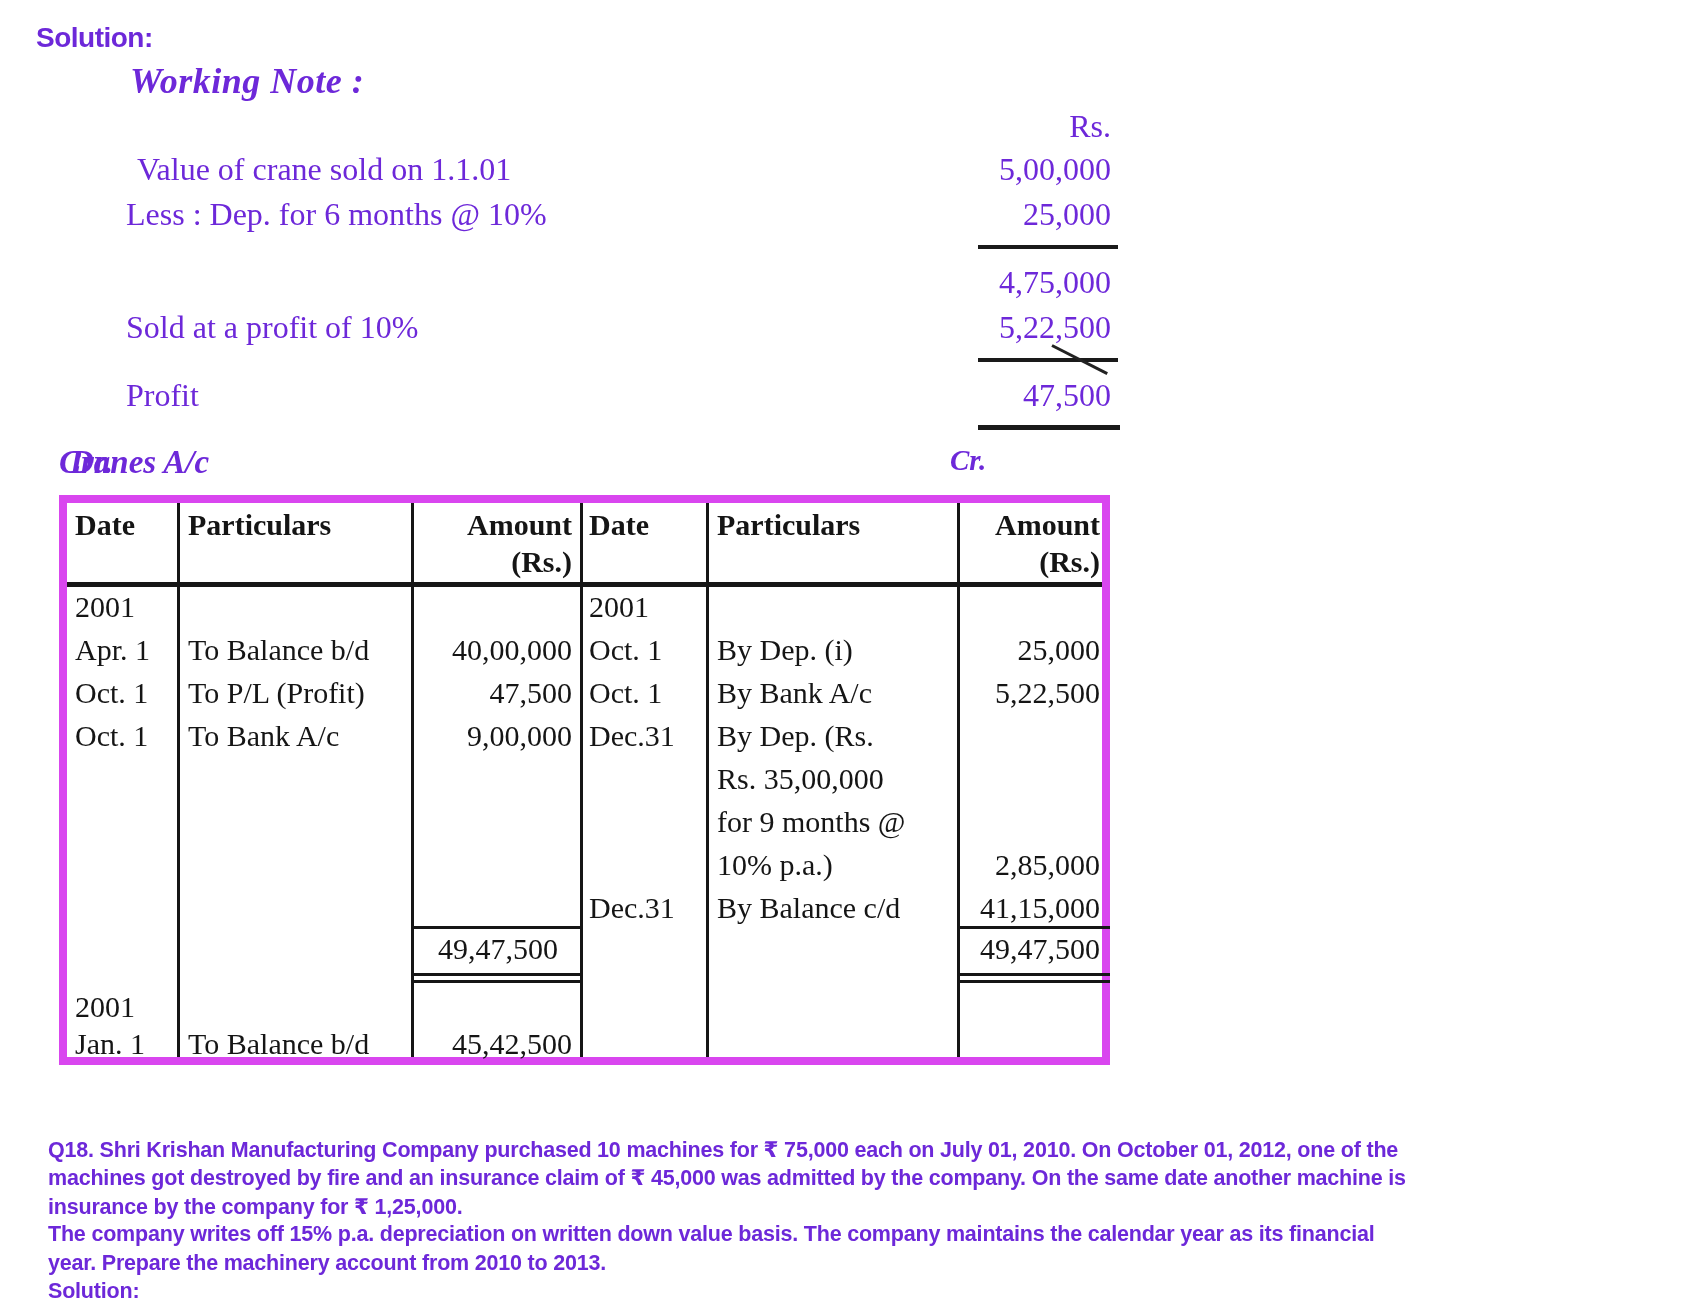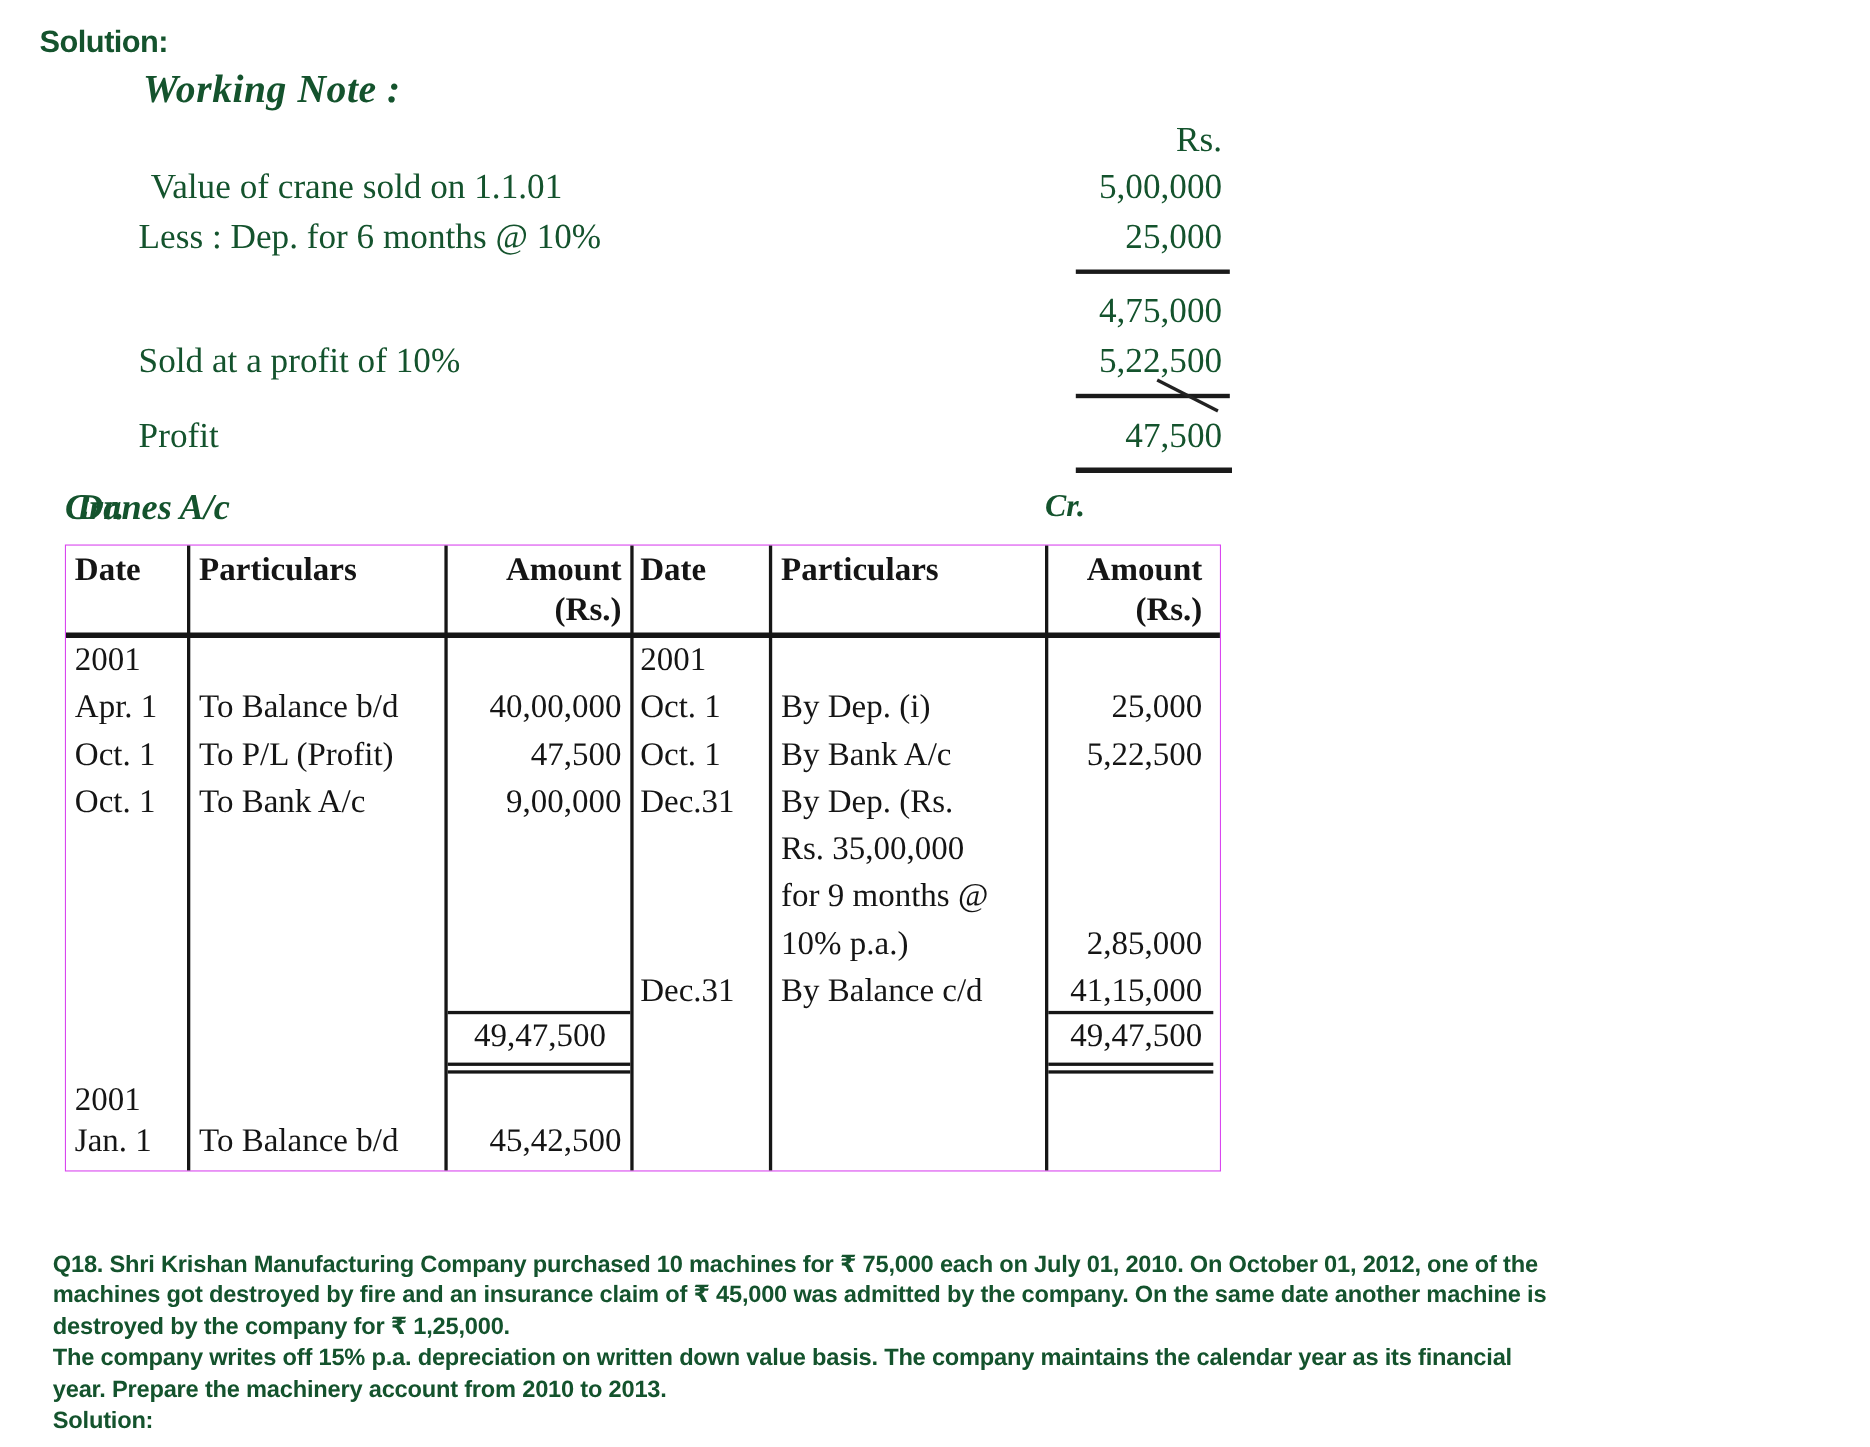--- a/index.html
+++ b/index.html
@@ -1,17 +1,17 @@
 <!DOCTYPE html>
 <html><head>
 <meta charset="utf-8">
 <style>
   html,body{margin:0;padding:0;background:#ffffff;}
   .page{position:relative;width:1700px;height:1315px;background:#fff;overflow:hidden;}
-  .t{position:absolute;white-space:nowrap;color:#14532d;}
+  .t{position:absolute;white-space:nowrap;color:#6d28d9;}
   .sf{font-family:"Liberation Serif","DejaVu Serif",serif;}
   .sfb{font-family:"Liberation Serif","DejaVu Serif",serif;font-weight:bold;font-style:italic;}
   .sb{font-family:"Liberation Sans","DejaVu Sans",sans-serif;font-weight:bold;}
 
   
   .sol-top{left:36px;top:22px;font-size:28px;letter-spacing:-0.5px;}
 
   
   .wn-title{left:130px;top:60px;font-size:36px;letter-spacing:0.5px;}
   .wn-label{font-size:32px;left:126px;}
@@ -21,21 +21,21 @@
   .wn-arrow{position:absolute;left:1052px;top:344px;width:62px;height:3px;background:#222;
             transform:rotate(27deg);transform-origin:left center;}
 
   
   .lg-dr{left:70px;top:444px;font-size:33px;}
   .lg-title{left:59px;top:444px;width:1051px;text-align:left;font-size:33px;}
   .lg-cr{left:950px;top:444px;width:153px;font-size:29px;}
 
   
   .ltable{position:absolute;left:59px;top:495px;width:1051px;height:570px;
-          border:1px solid #d946ef;box-sizing:border-box;}
+          border:8px solid #d946ef;box-sizing:border-box;}
   .vline{position:absolute;top:0;bottom:0;width:3px;background:#161616;}
   .hsep{position:absolute;left:0;right:0;top:79px;height:5px;background:#161616;}
   .cell{position:absolute;white-space:nowrap;font-size:30px;line-height:36px;color:#151515;
         font-family:"Liberation Serif","DejaVu Serif",serif;}
   .hcell{font-weight:bold;}
   .c-date1{left:8px;}
   .c-part1{left:121px;}
   .c-amt1{left:347px;width:158px;text-align:right;}
   .c-date2{left:522px;}
   .c-part2{left:650px;}
@@ -143,19 +143,19 @@
       <div class="cell c-date1" style="top:486px">2001</div>
       <div class="cell c-date1" style="top:523px">Jan. 1</div>
       <div class="cell c-part1" style="top:523px">To Balance b/d</div>
       <div class="cell c-amt1" style="top:523px">45,42,500</div>
     </div>
   </section>
 
   <section>
     <div class="t sb q" style="top:1137px">Q18. Shri Krishan Manufacturing Company purchased 10 machines for ₹ 75,000 each on July 01, 2010. On October 01, 2012, one of the</div>
     <div class="t sb q" style="top:1165px">machines got destroyed by fire and an insurance claim of ₹ 45,000 was admitted by the company. On the same date another machine is</div>
-    <div class="t sb q" style="top:1194px">destroyed by the company for ₹ 1,25,000.</div>
+    <div class="t sb q" style="top:1194px">insurance by the company for ₹ 1,25,000.</div>
     <div class="t sb q" style="top:1222px">The company writes off 15% p.a. depreciation on written down value basis. The company maintains the calendar year as its financial</div>
     <div class="t sb q" style="top:1251px">year. Prepare the machinery account from 2010 to 2013.</div>
     <div class="t sb q" style="top:1279px">Solution:</div>
   </section>
 
 </div>
 
 </body></html>

